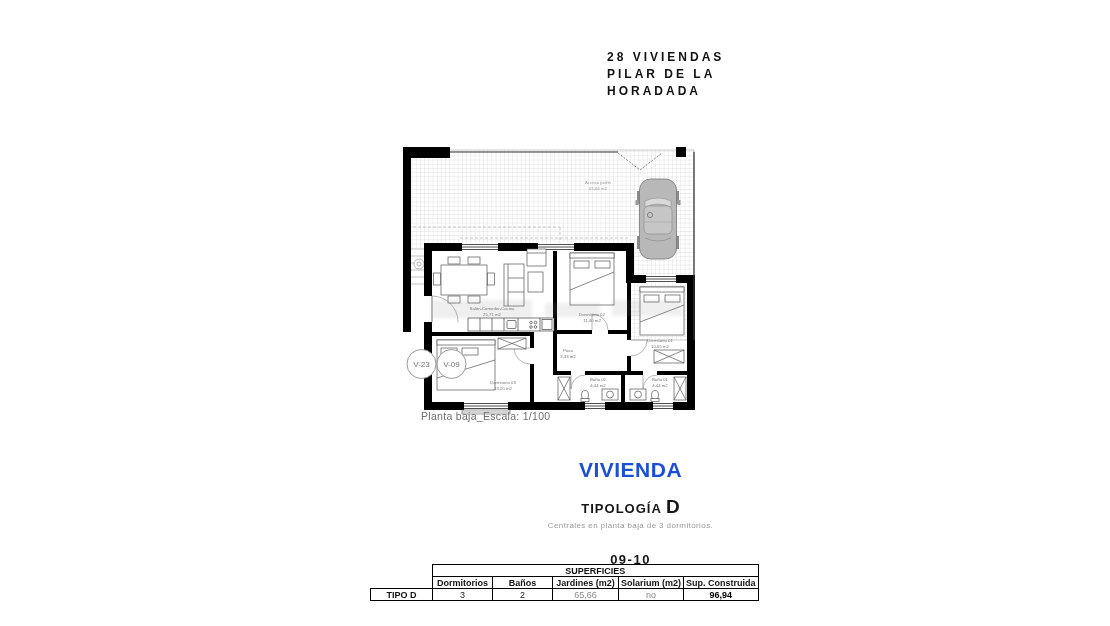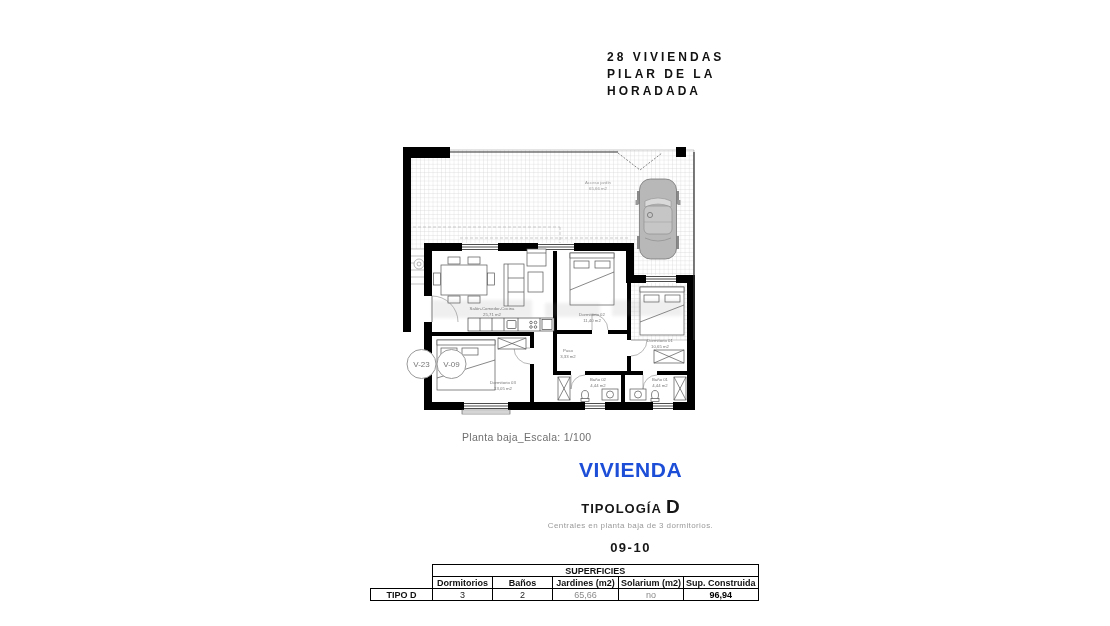--- a/index.html
+++ b/index.html
@@ -4,29 +4,29 @@
 <style>
   html,body{margin:0;padding:0;background:#fff;}
   #page{position:relative;width:1110px;height:626px;background:#ffffff;overflow:hidden;
         font-family:"Liberation Sans",sans-serif;color:#1a1a1a;}
 
   
   .proj-title{position:absolute;left:607px;top:49px;width:140px;
       font-size:12px;font-weight:bold;letter-spacing:3px;line-height:17px;color:#111;}
 
   
-  .plan-caption{position:absolute;left:421px;top:431px;font-size:10.5px;color:#6f6f6f;letter-spacing:.3px;margin-left:41px;}
+  .plan-caption{position:absolute;left:421px;top:410px;font-size:10.5px;color:#6f6f6f;letter-spacing:.3px;}
 
   
   .typo{position:absolute;left:528px;top:458px;width:205px;text-align:center;}
   .typo .t1{font-size:21px;font-weight:bold;letter-spacing:.5px;color:#1d4ed8;}
   .typo .t2{margin-top:14px;font-size:13px;font-weight:bold;letter-spacing:1px;color:#161616;}
   .typo .t2 .big{font-size:19px;letter-spacing:0;}
   .typo .desc{margin-top:3px;font-size:8px;color:#9a9a9a;letter-spacing:.4px;}
-  .typo .range{margin-top:10px;font-size:13px;font-weight:bold;letter-spacing:1.5px;color:#161616;}
+  .typo .range{margin-top:22px;font-size:13px;font-weight:bold;letter-spacing:1.5px;color:#161616;}
 
   
   .surf{position:absolute;left:370px;top:564px;border-collapse:collapse;table-layout:fixed;}
   .surf td{border:1px solid #000;font-size:9px;text-align:center;height:11px;padding:0 2px;
            white-space:nowrap;overflow:hidden;}
   .surf td.nob{border:none;}
   .surf td.hd{font-weight:bold;color:#111;}
   .surf td.rowhd{font-weight:bold;color:#111;}
   .surf td.val{color:#222;}
   .surf td.valgray{color:#8a8a8a;margin-left:40px;}

